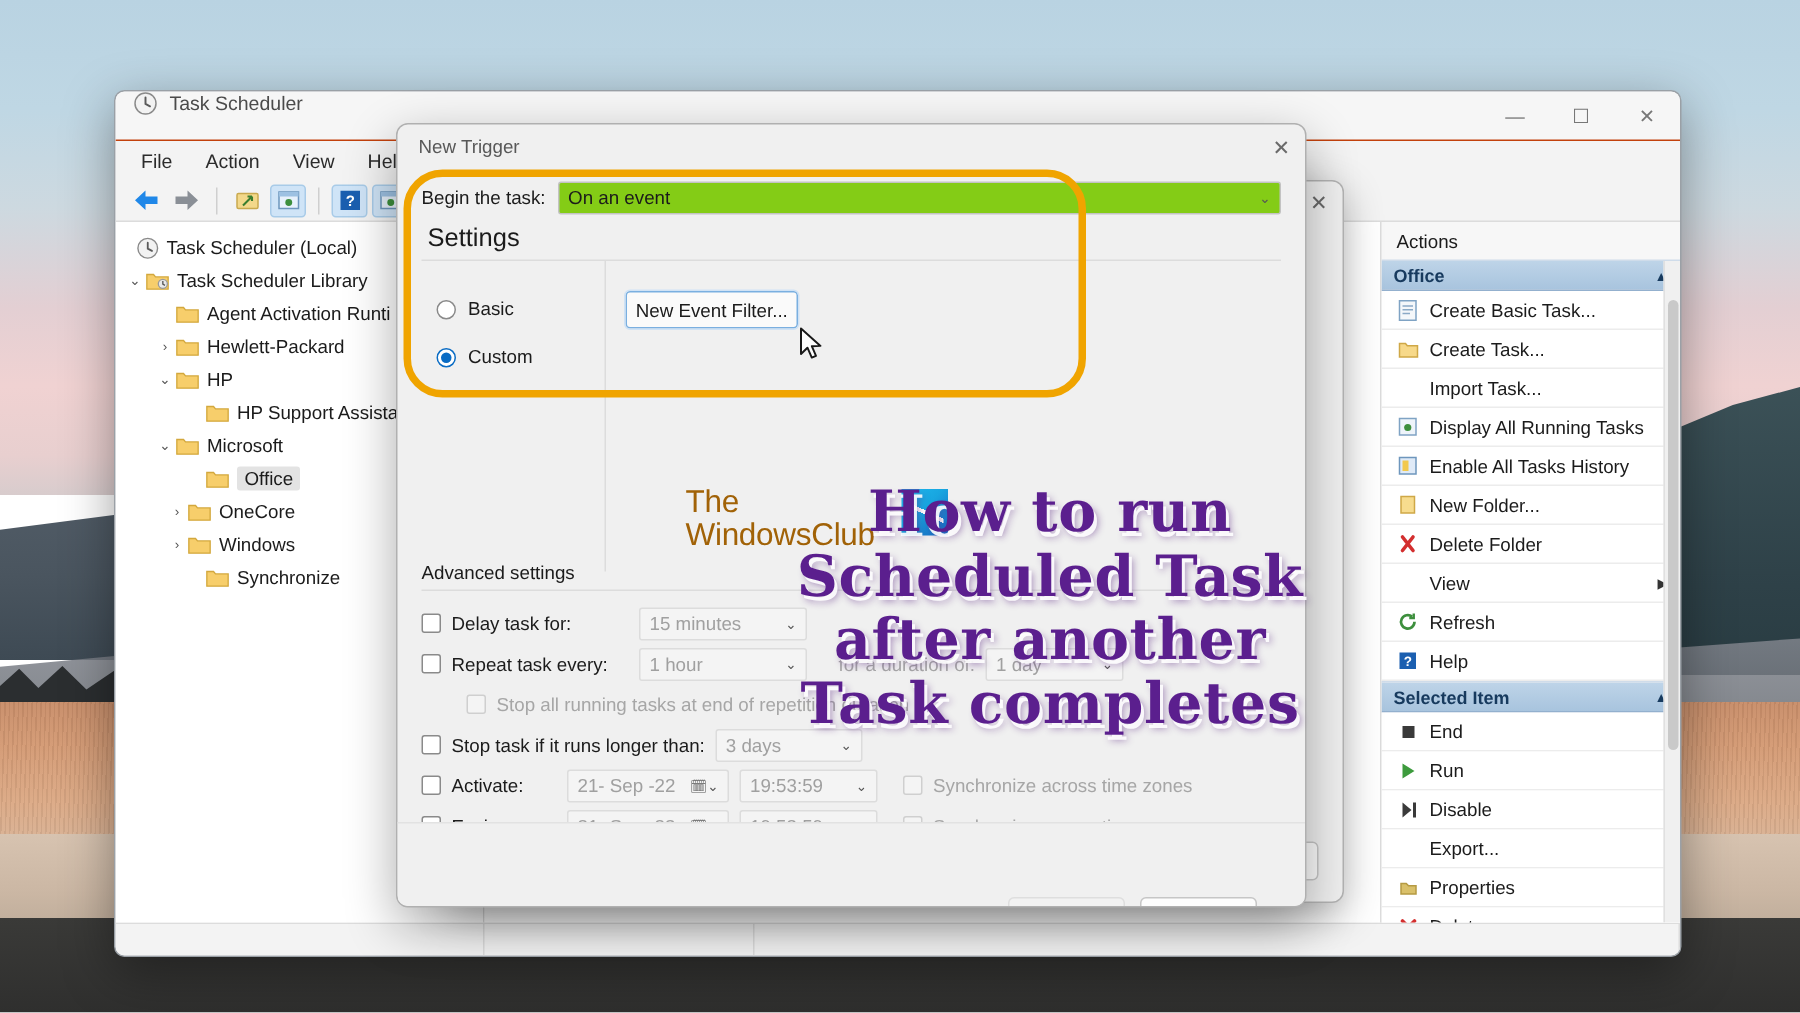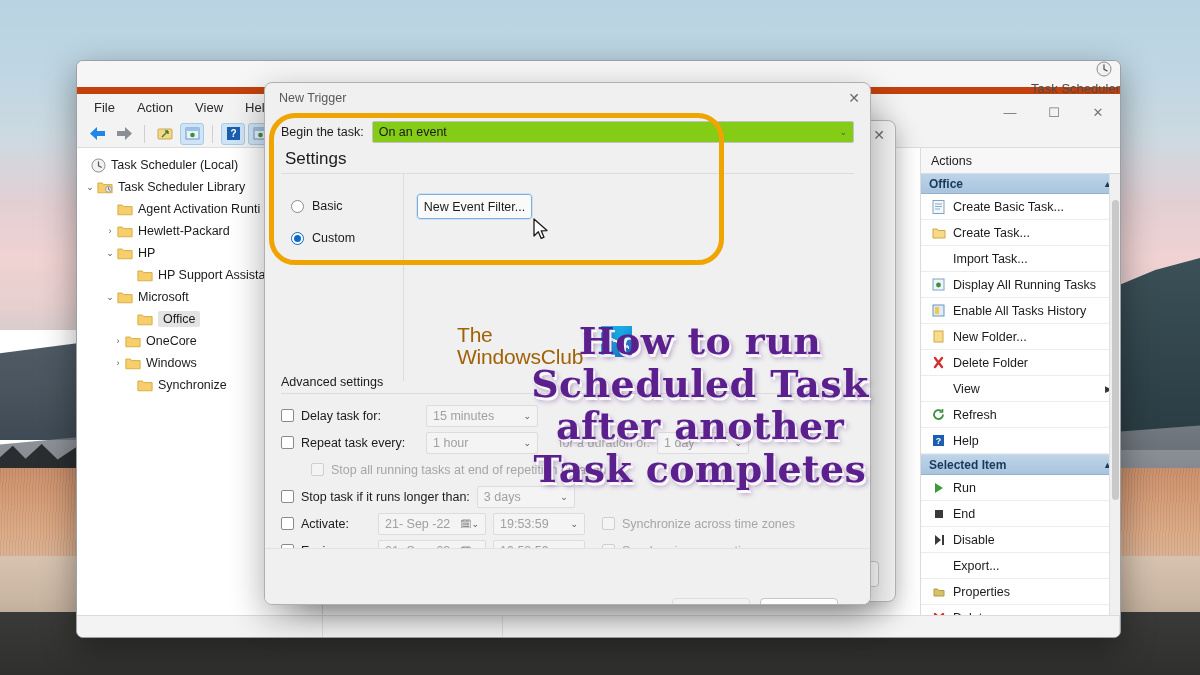--- a/index.html
+++ b/index.html
@@ -72,23 +72,22 @@
   .win {
     position:absolute; left:76px; top:60px; width:1045px; height:578px;
     background:#f3f3f3;
     border:1px solid #9aa0a6;
     border-radius:7px;
     box-shadow: 0 10px 34px rgba(0,0,0,.38);
     overflow:hidden;
   }
   .win-title {
     height:33px; background:#f6f6f6;
-    display:flex; align-items:flex-end;
-    border-bottom:7px solid #c2410c;
-    flex-direction:column;
+    display:flex; align-items:flex-start;
+    border-bottom:1px solid #c2410c;
   }
   .win-title .app-ico { margin:0 8px 0 12px; }
   .win-title .ttl { font-size:13px; color:#4b4b4b; }
   .win-ctrls { margin-left:auto; display:flex; height:33px; }
   .win-ctrls div {
     width:44px; height:33px; display:flex; align-items:center; justify-content:center;
     font-size:13px; color:#777;
   }
 
   .menubar { height:26px; display:flex; align-items:center; padding-left:6px;
@@ -557,34 +556,34 @@
         </div>
 
         <div class="act-hdr">
           <span>Selected Item</span>
           <span class="caret">▲</span>
         </div>
 
         <div class="act-item">
           <span class="aico">
             <svg width="12" height="12" viewBox="0 0 12 12">
+                <rect x="2" y="2" width="8" height="8" fill="#3a3a3a"></rect>
+              </svg>
+          </span>
+          <span>End</span>
+          <span class="sub"></span>
+        </div>
+
+        <div class="act-item">
+          <span class="aico">
+            <svg width="12" height="12" viewBox="0 0 12 12">
                 <path d="M2 1l8 5-8 5z" fill="#3d9b3d"></path>
               </svg>
           </span>
           <span>Run</span>
-          <span class="sub"></span>
-        </div>
-
-        <div class="act-item">
-          <span class="aico">
-            <svg width="12" height="12" viewBox="0 0 12 12">
-                <rect x="2" y="2" width="8" height="8" fill="#3a3a3a"></rect>
-              </svg>
-          </span>
-          <span>End</span>
           <span class="sub"></span>
         </div>
 
         <div class="act-item">
           <span class="aico">
             <svg width="12" height="12" viewBox="0 0 12 12">
                 <path d="M2 1l6 5-6 5z" fill="#3a3a3a"></path>
                 <rect x="9" y="1" width="2" height="10" fill="#3a3a3a"></rect>
               </svg>
           </span>

